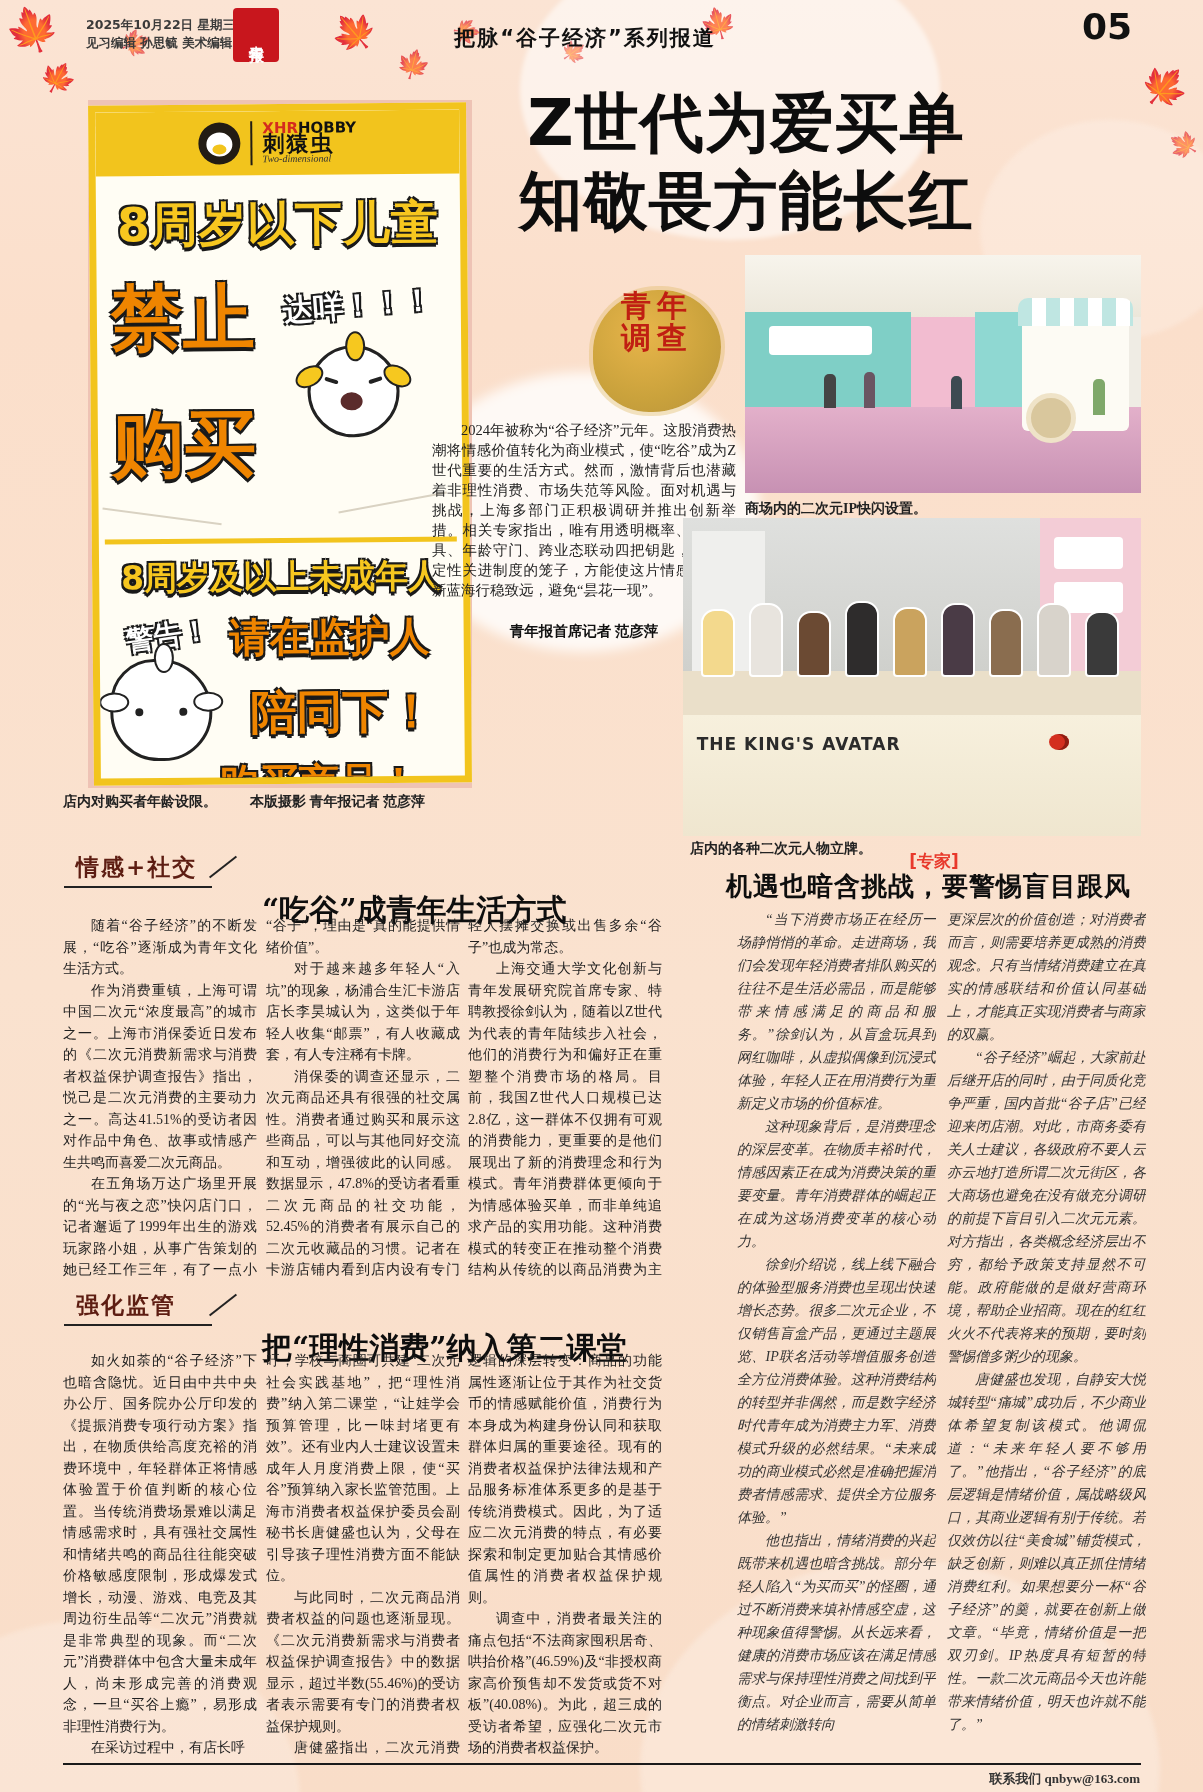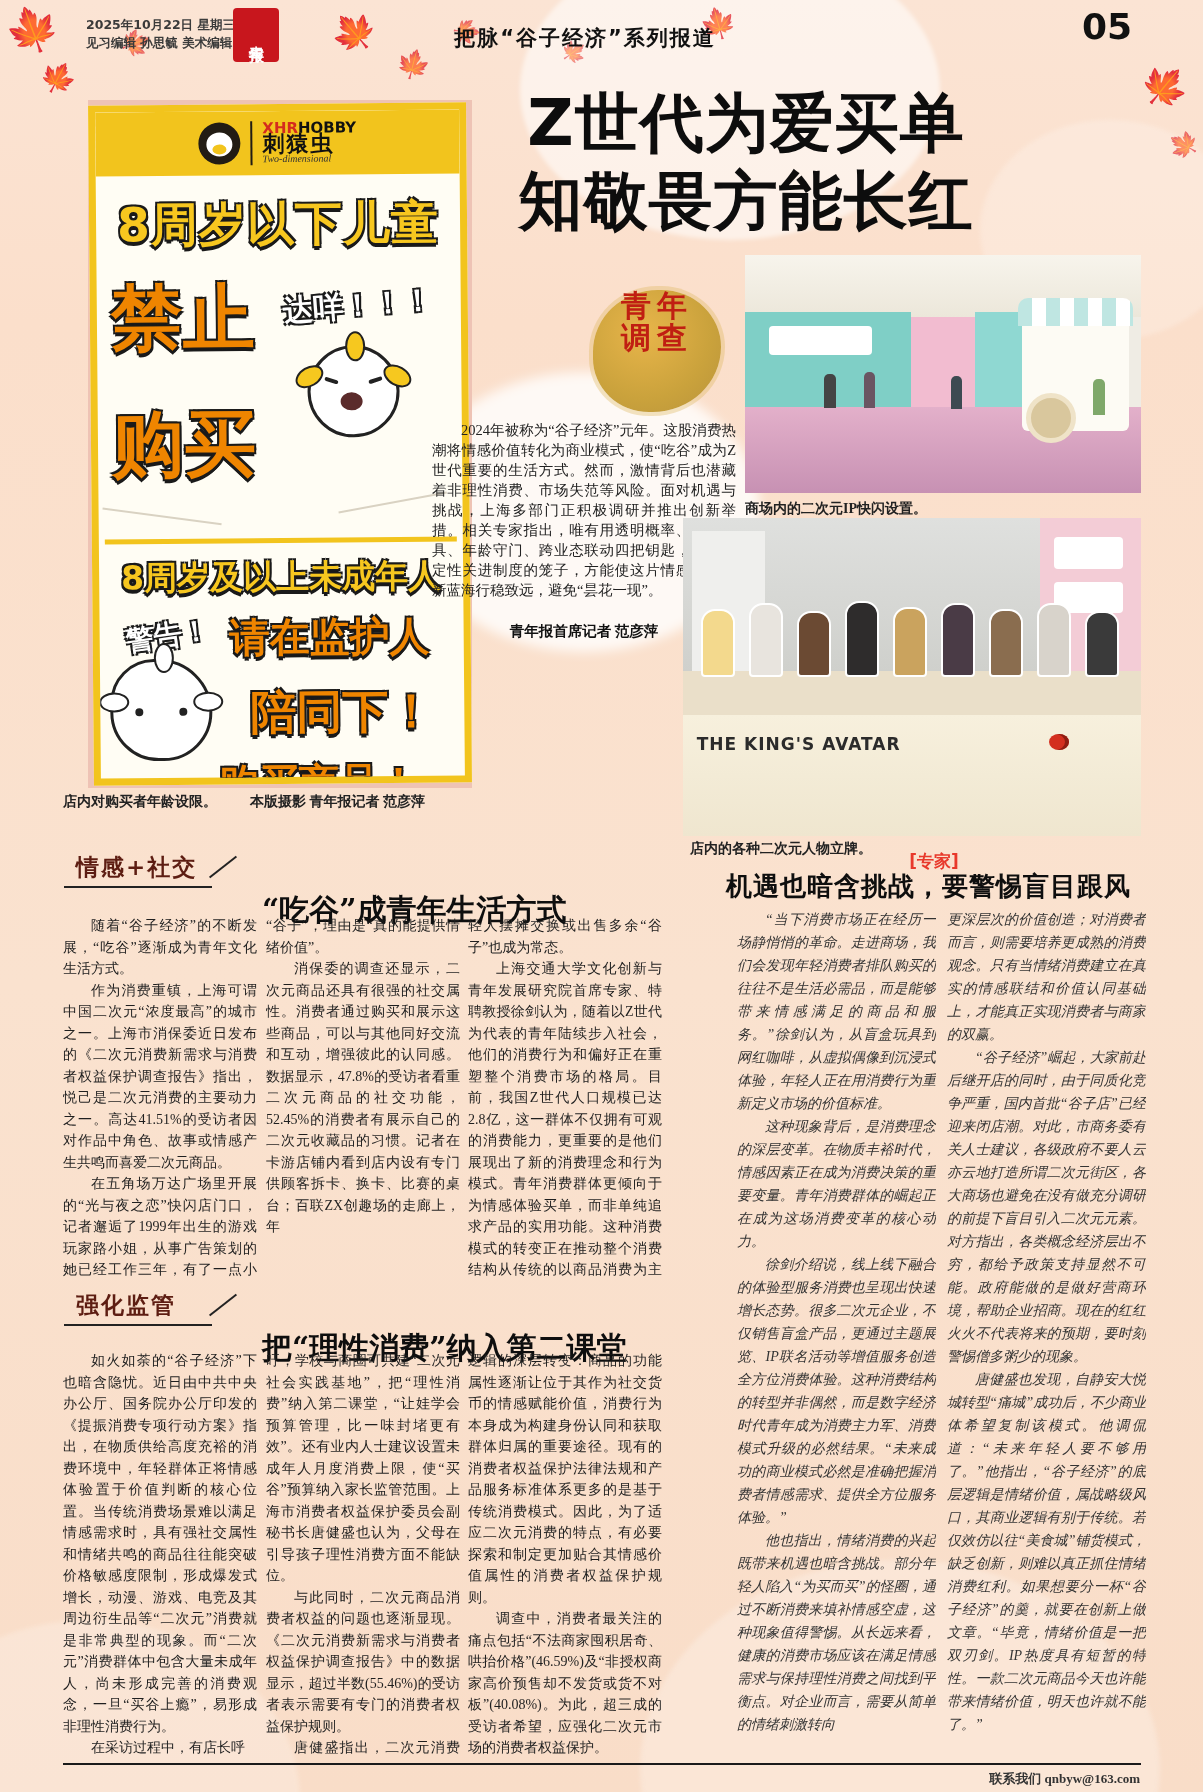--- a/index.html
+++ b/index.html
@@ -225,20 +225,21 @@
   </div>
   <div class="subhead" style="left:262px;top:846px;font-size:30px;">“吃谷”成青年生活方式</div>
 
   <div class="bodycol" style="left:63px;top:915px;height:368px;">
     <p>随着“谷子经济”的不断发展，“吃谷”逐渐成为青年文化生活方式。</p>
     <p>作为消费重镇，上海可谓中国二次元“浓度最高”的城市之一。上海市消保委近日发布的《二次元消费新需求与消费者权益保护调查报告》指出，悦己是二次元消费的主要动力之一。高达41.51%的受访者因对作品中角色、故事或情感产生共鸣而喜爱二次元商品。</p>
     <p>在五角场万达广场里开展的“光与夜之恋”快闪店门口，记者邂逅了1999年出生的游戏玩家路小姐，从事广告策划的她已经工作三年，有了一点小积蓄，也乐意随手花费几百元买</p>
   </div>
   <div class="bodycol" style="left:266px;top:915px;height:368px;">
     <p class="noind">“谷子”，理由是“真的能提供情绪价值”。</p>
+    <p>对于越来越多年轻人“入坑”的现象，杨浦合生汇卡游店店长李昊城认为，这类似于年轻人收集“邮票”，有人收藏成套，有人专注稀有卡牌。</p>
     <p>消保委的调查还显示，二次元商品还具有很强的社交属性。消费者通过购买和展示这些商品，可以与其他同好交流和互动，增强彼此的认同感。数据显示，47.8%的受访者看重二次元商品的社交功能，52.45%的消费者有展示自己的二次元收藏品的习惯。记者在卡游店铺内看到店内设有专门供顾客拆卡、换卡、比赛的桌台；百联ZX创趣场的走廊上，年</p>
   </div>
   <div class="bodycol" style="left:468px;top:915px;height:368px;">
     <p class="noind">轻人摆摊交换或出售多余“谷子”也成为常态。</p>
     <p>上海交通大学文化创新与青年发展研究院首席专家、特聘教授徐剑认为，随着以Z世代为代表的青年陆续步入社会，他们的消费行为和偏好正在重塑整个消费市场的格局。目前，我国Z世代人口规模已达2.8亿，这一群体不仅拥有可观的消费能力，更重要的是他们展现出了新的消费理念和行为模式。青年消费群体更倾向于为情感体验买单，而非单纯追求产品的实用功能。这种消费模式的转变正在推动整个消费结构从传统的以商品消费为主导向商品与服务消费并重的方向转型。</p>
   </div>
 
   <div class="seclabel" style="left:76px;top:1290px;">
     <span>强化监管</span>
     <span class="rule"></span>

